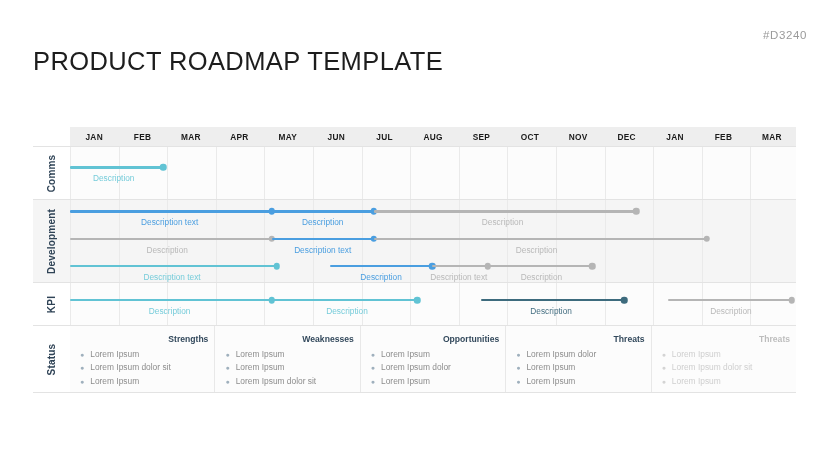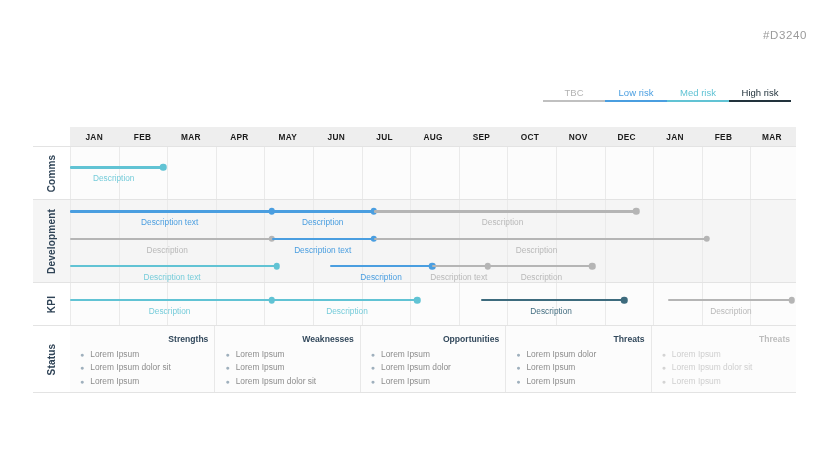--- a/index.html
+++ b/index.html
@@ -117,39 +117,22 @@
   .dim .status-bullet { color: #d4d4d4; }
 
   .chart-bottom-rule { height: 1px; background: #e3e3e3; }
 </style>
 </head>
 <body>
 
 <div id="slide">
 
   <div id="doc-code">#D3240</div>
-
-  <div id="legend">
-      <div class="legend-item lg-tbc">
-        <div class="legend-label">TBC</div>
-        <div class="legend-rule"></div>
-      </div>
-      <div class="legend-item lg-low">
-        <div class="legend-label">Low risk</div>
-        <div class="legend-rule"></div>
-      </div>
-      <div class="legend-item lg-med">
-        <div class="legend-label">Med risk</div>
-        <div class="legend-rule"></div>
-      </div>
-      <div class="legend-item lg-high">
-        <div class="legend-label">High risk</div>
-        <div class="legend-rule"></div>
-      </div>
-    </div>
+  <div id="page-title">PRODUCT ROADMAP TEMPLATE</div>
+
 
   <div id="chart">
     <div class="months">
         <div class="month">JAN</div>
         <div class="month">FEB</div>
         <div class="month">MAR</div>
         <div class="month">APR</div>
         <div class="month">MAY</div>
         <div class="month">JUN</div>
         <div class="month">JUL</div>

